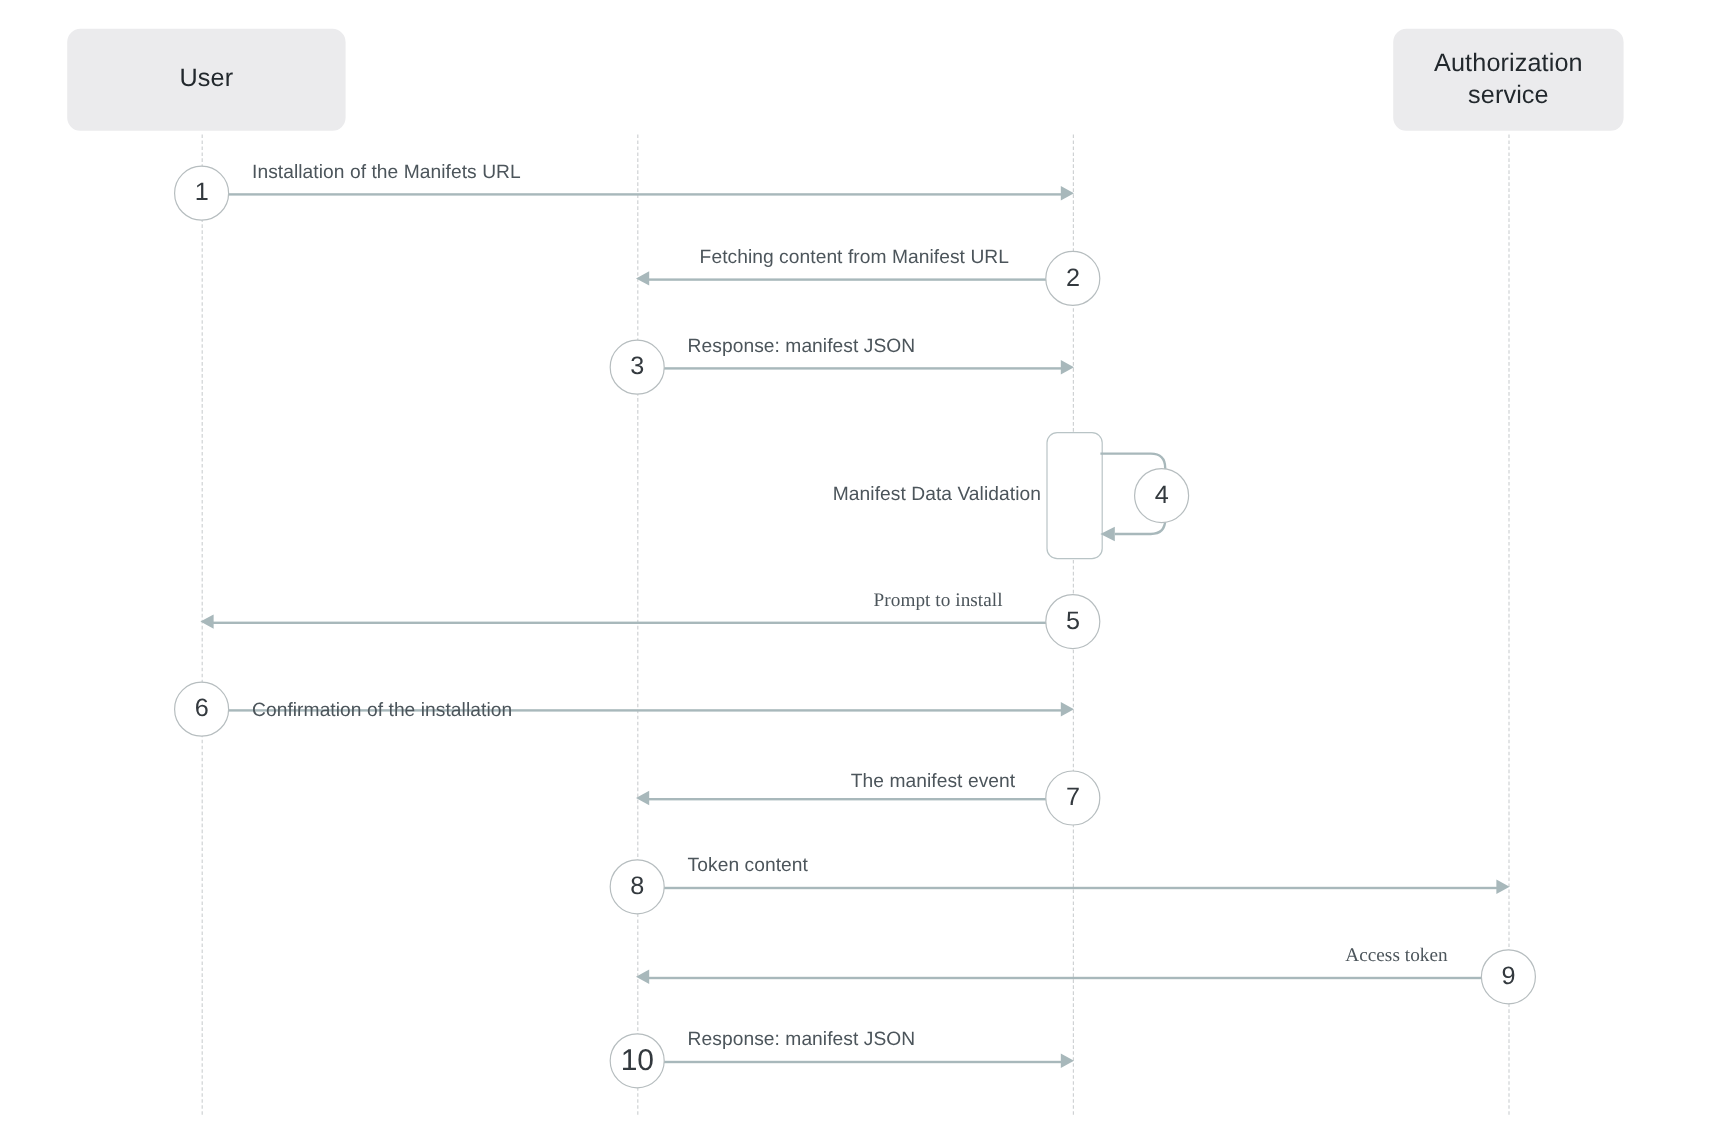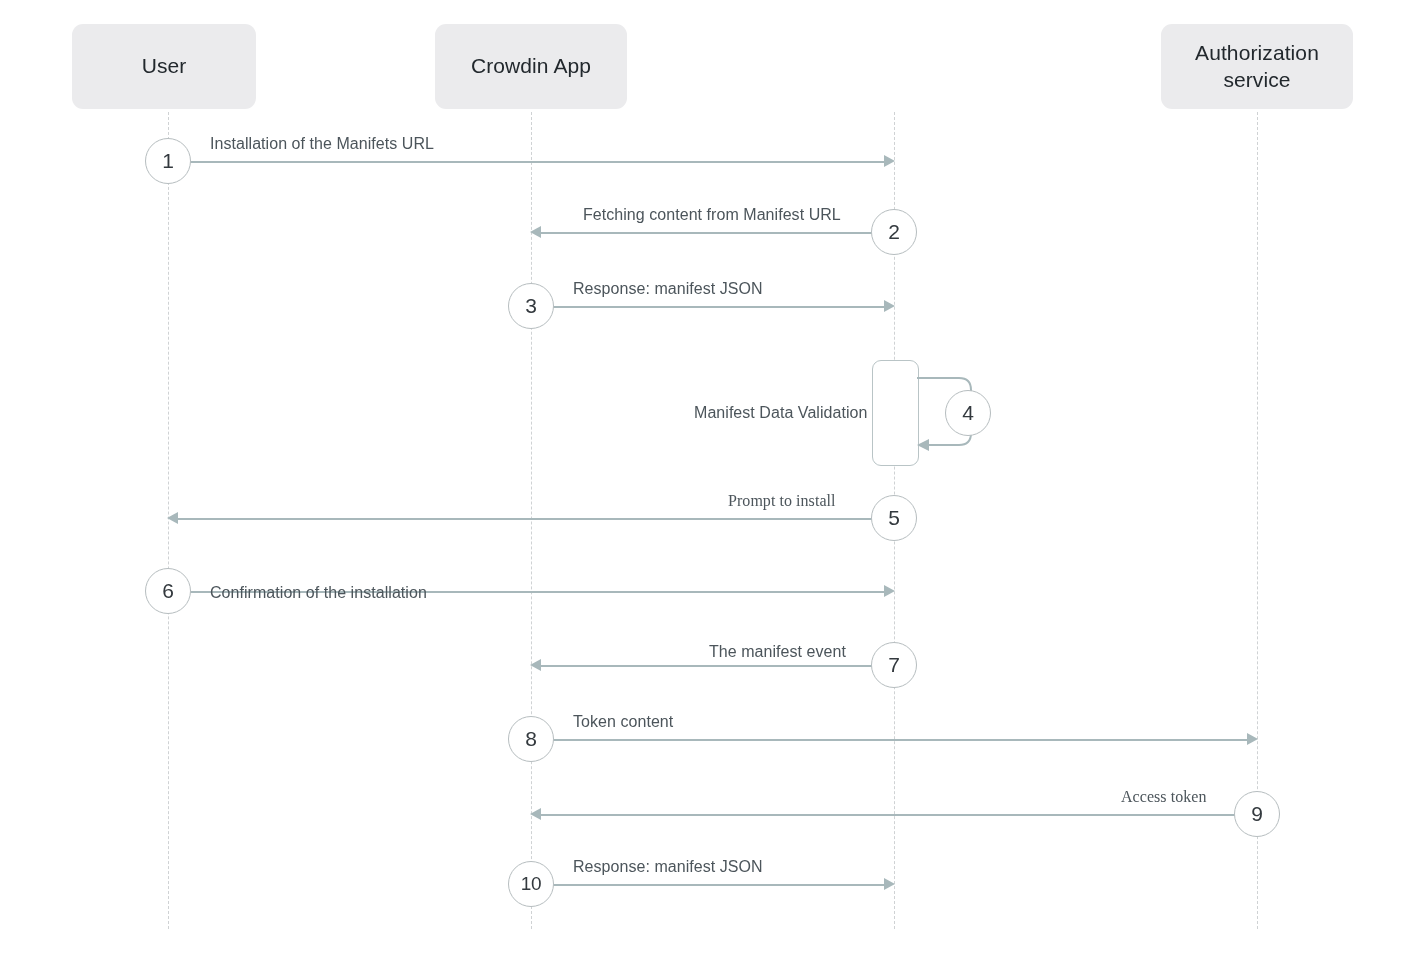--- a/index.html
+++ b/index.html
@@ -117,27 +117,24 @@
     font-size: 26px;
     letter-spacing: 0.5px;
     color: #2c3136;
   }
 </style>
 </head>
 <body>
 
 <div id="diagram">
 
-  <div class="participant" style="left:72px; top:24px; width:184px; height:85px;">
+  <div class="participant" style="left:56px; top:24px; width:232px; height:85px;">
     <span>User</span>
   </div>
 
-  <div class="participant" style="left:435px; top:24px; width:192px; height:85px;">
-    <span>Crowdin App</span>
-  </div>
 
 
   <div class="participant" style="left:1161px; top:24px; width:192px; height:85px; padding:0 4px;">
     <span>Authorization service</span>
   </div>
 
   <div class="lifeline" style="left:168px;  top:112px; height:817px;"></div>
   <div class="lifeline" style="left:531px;  top:112px; height:817px;"></div>
   <div class="lifeline" style="left:894px;  top:112px; height:817px;"></div>
   <div class="lifeline" style="left:1257px; top:112px; height:817px;"></div>
@@ -186,15 +183,15 @@
   <div class="step-circle" style="left:508px; top:716px;">8</div>
 
   <div class="msg-line" style="left:538px; top:814px; width:719px;"></div>
   <div class="arrowhead left" style="left:530px; top:808px;"></div>
   <div class="msg-label right-align" style="left:1121px; top:788px;font-family:Liberation Serif, serif;">Access token</div>
   <div class="step-circle" style="left:1234px; top:791px;">9</div>
 
   <div class="msg-line" style="left:531px; top:884px; width:355px;"></div>
   <div class="arrowhead right" style="left:884px; top:878px;"></div>
   <div class="msg-label left-align" style="left:573px; top:858px;">Response: manifest JSON</div>
-  <div class="step-circle" style="left:508px; top:861px; font-size:19px;">10</div>
+  <div class="step-circle" style="left:508px; top:861px; font-size:25px;">10</div>
 
 </div>
 
 </body></html>

